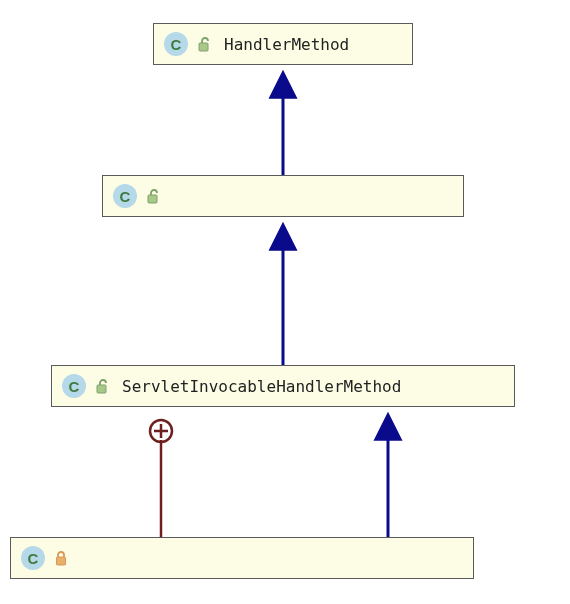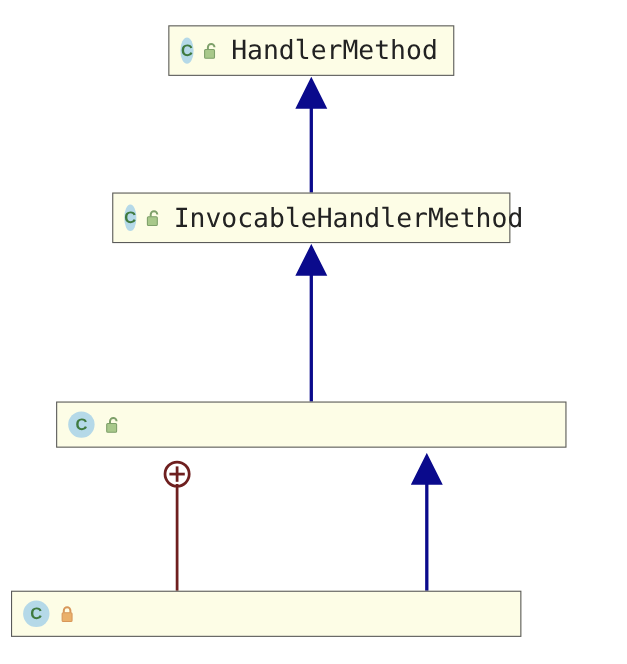--- a/index.html
+++ b/index.html
@@ -37,21 +37,21 @@
   .lock {
     width: 16px;
     height: 16px;
     margin-right: 12px;
     display: flex;
     align-items: center;
     justify-content: center;
   }
   .lock svg { display: block; }
   .label {
-    font-size: 24px;
+    font-size: 16px;
     color: #222;
     white-space: nowrap;
   }
   svg.connectors {
     position: absolute;
     top: 0;
     left: 0;
     width: 570px;
     height: 604px;
     pointer-events: none;
@@ -91,31 +91,31 @@
 </div>
 
 <div class="node" style="left:102px; top:175px; width:362px;">
   <span class="c-icon">C</span>
   <span class="lock">
     <svg width="14" height="16" viewBox="0 0 14 16">
         <path d="M5 7 V5 a3 3 0 0 1 6 0" fill="none" stroke="#7ea06a" stroke-width="1.8"></path>
         <rect x="2" y="7" width="9" height="8" rx="1" fill="#a8c88a" stroke="#7ea06a" stroke-width="1"></rect>
       </svg>
   </span>
-  <span class="label">InvocableHandlerMethod</span>
 </div>
 
 <div class="node" style="left:51px; top:365px; width:464px;">
   <span class="c-icon">C</span>
   <span class="lock">
     <svg width="14" height="16" viewBox="0 0 14 16">
         <path d="M5 7 V5 a3 3 0 0 1 6 0" fill="none" stroke="#7ea06a" stroke-width="1.8"></path>
         <rect x="2" y="7" width="9" height="8" rx="1" fill="#a8c88a" stroke="#7ea06a" stroke-width="1"></rect>
       </svg>
   </span>
+  <span class="label">ServletInvocableHandlerMethod</span>
 </div>
 
 <div class="node" style="left:10px; top:537px; width:464px;">
   <span class="c-icon">C</span>
   <span class="lock">
     <svg width="14" height="16" viewBox="0 0 14 16">
         <path d="M4 7 V5 a3 3 0 0 1 6 0 V7" fill="none" stroke="#d8975a" stroke-width="1.8"></path>
         <rect x="2.5" y="7" width="9" height="8" rx="1" fill="#eab06a" stroke="#d8975a" stroke-width="1"></rect>
       </svg>
   </span>

